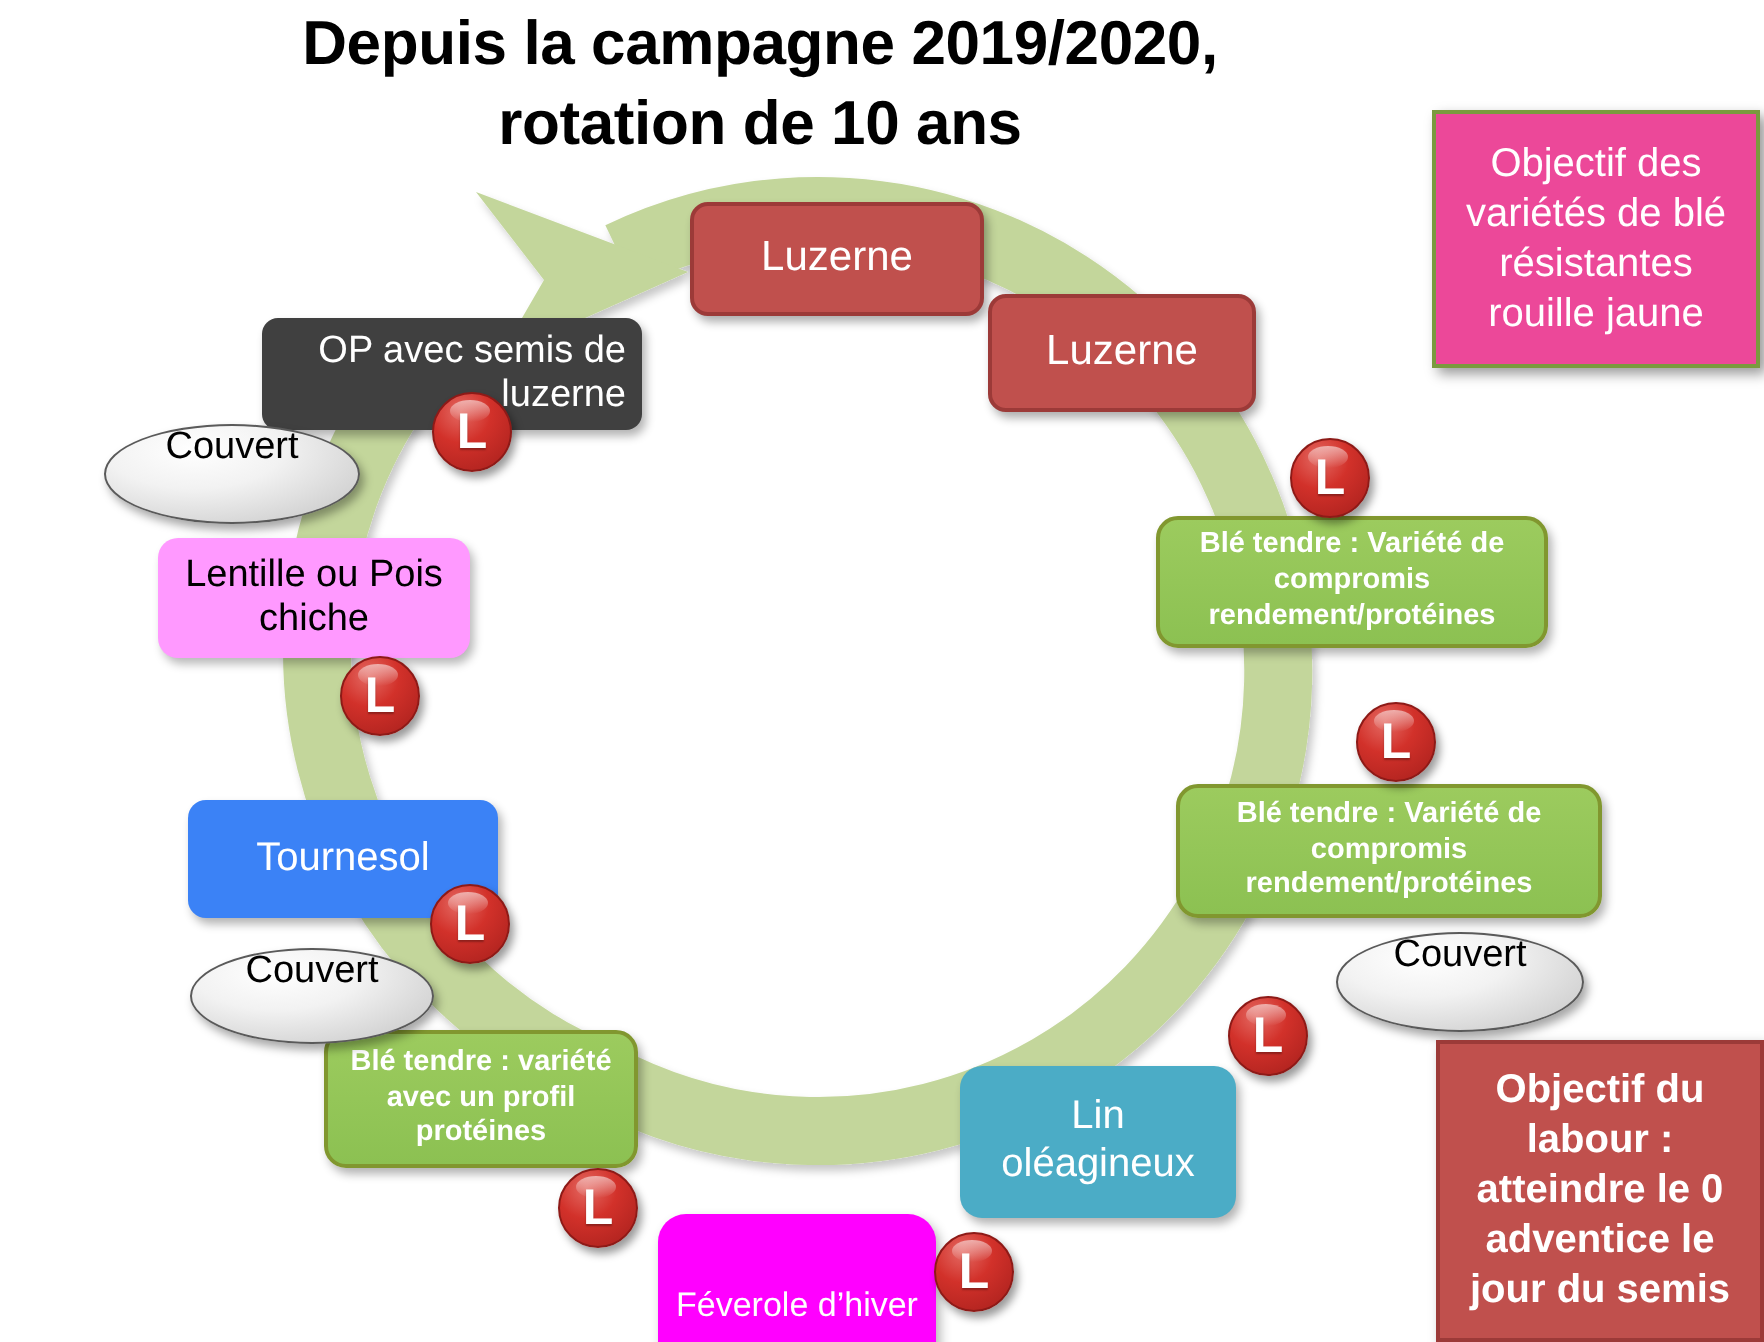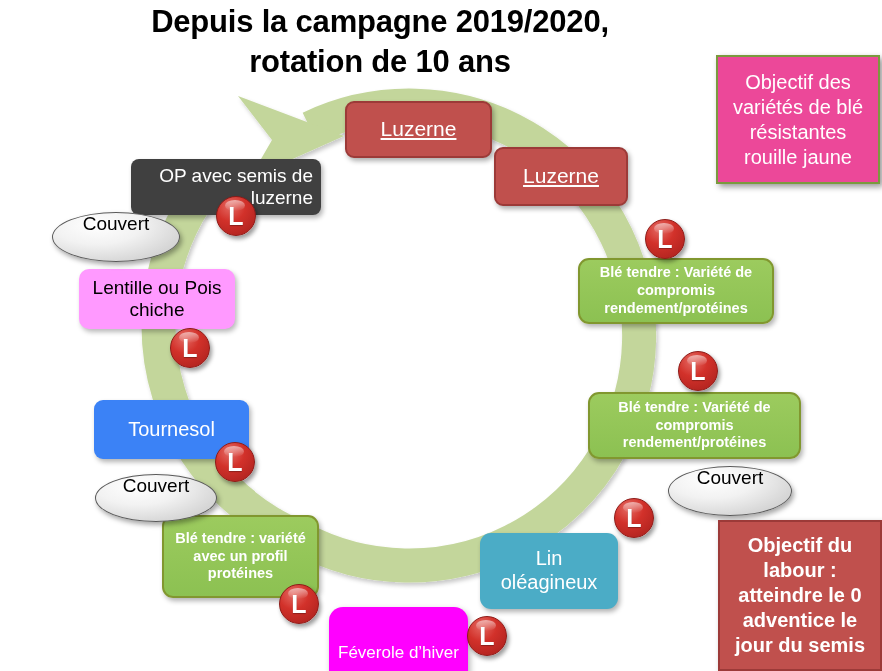--- a/index.html
+++ b/index.html
@@ -53,21 +53,20 @@
     line-height: 1.18;
     padding: 4px 8px;
   }
 
   .node.red {
     background: #c0504d;
     border: 2px solid #9c3a38;
     border-radius: 9px;
     font-size: 21px;
     box-shadow: 2px 3px 5px rgba(0,0,0,0.32);
-    text-decoration: underline;
   }
 
   .node.green {
     background: linear-gradient(180deg,#9ccb5e 0%,#8cc152 100%);
     border: 2px solid #81972f;
     border-radius: 11px;
     font-size: 14.5px;
     font-weight: bold;
     box-shadow: 2px 3px 5px rgba(0,0,0,0.30);
     line-height: 1.22;
@@ -226,21 +225,21 @@
   </div>
 
   <div class="node teal" style="left:480px; top:533px; width:138px; height:76px;">
     <span>Lin oléagineux</span>
   </div>
 
   <div class="node magenta" style="left:329px; top:572px; width:139px; height:92px;">
     <span>Féverole d’hiver</span>
   </div>
 
-  <div class="node green" style="left:162px; top:515px; width:157px; height:83px;">
+  <div class="node green" style="left:162px; top:515px; width:157px; height:69px;">
     <span>Blé tendre : variété avec un profil protéines</span>
   </div>
 
   <div class="node blue" style="left:94px; top:400px; width:155px; height:59px;">
     <span>Tournesol</span>
   </div>
 
   <div class="node pink" style="left:79px; top:269px; width:156px; height:60px;">
     <span>Lentille ou Pois chiche</span>
   </div>

